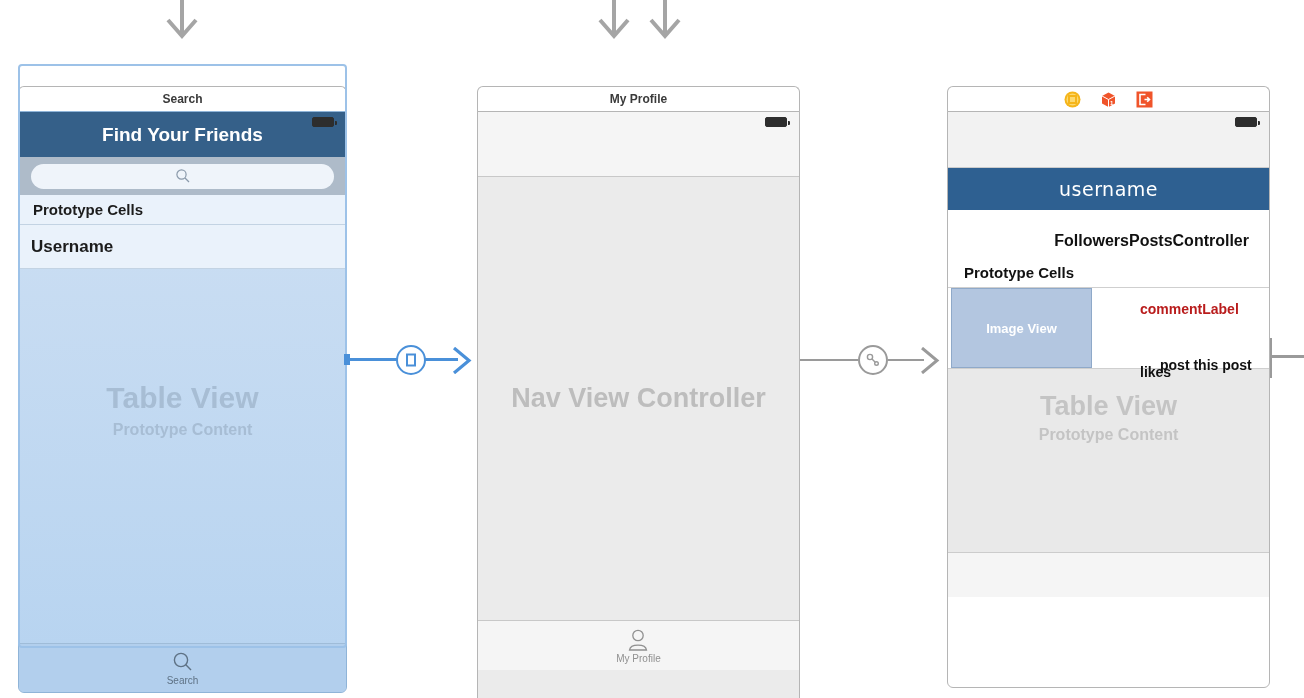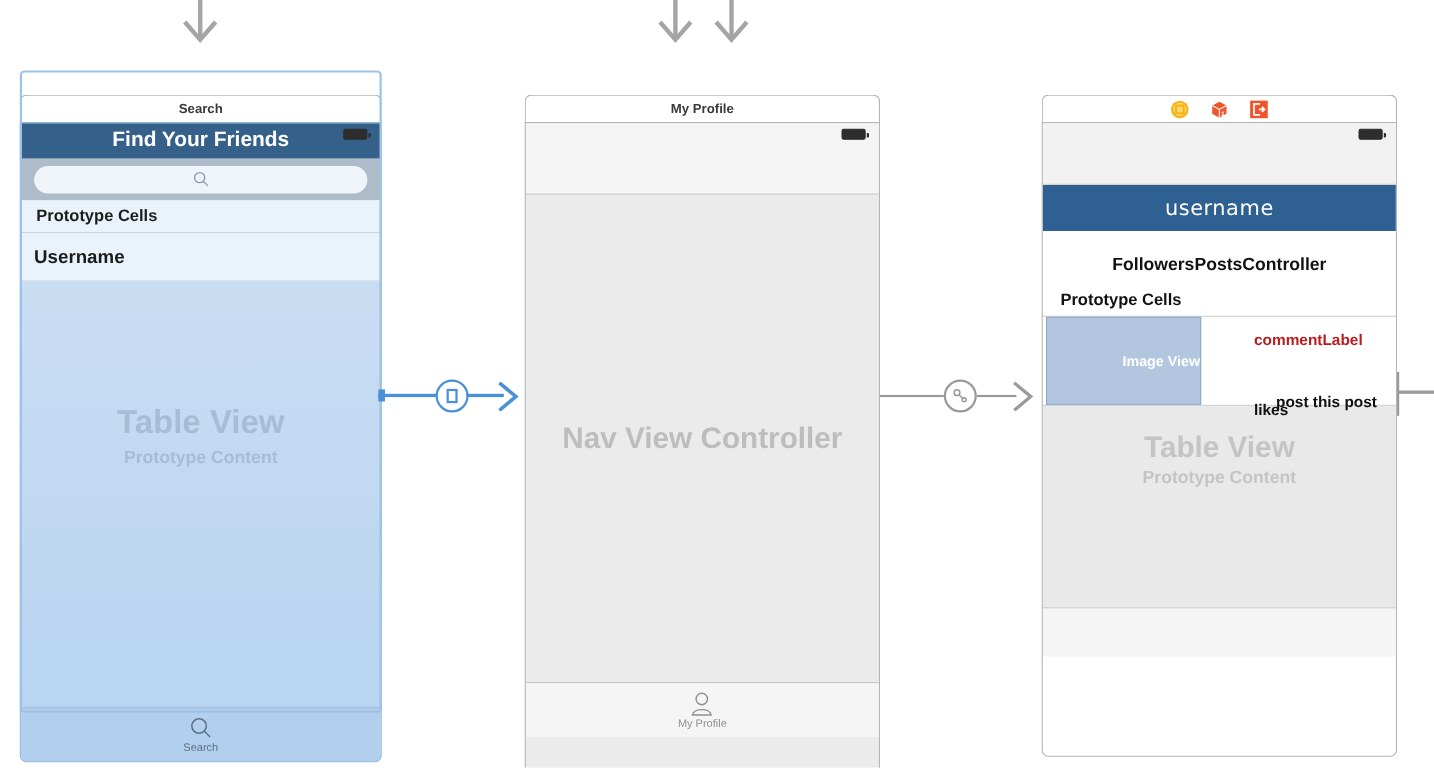--- a/index.html
+++ b/index.html
@@ -93,21 +93,21 @@
   .sel-outline {
     position: absolute;
     left: 18px; top: 64px;
     width: 329px; height: 584px;
     border: 2px solid #9dc2e8;
     border-radius: 4px;
     box-sizing: border-box;
     pointer-events: none;
   }
   .navbar {
-    height: 32px;
+    height: 45px;
     background: #356089;
     display: flex;
     align-items: center;
     justify-content: center;
     color: #ffffff;
     font-size: 19px;
     font-weight: bold;
     position: relative;
   }
   .searchbar-wrap {
@@ -227,21 +227,21 @@
   }
   #pf-username {
     color: #ffffff;
     font-size: 19px;
     font-family: "DejaVu Sans", sans-serif;
     letter-spacing: 0.5px;
   }
   .pf-stats {
     display: flex;
     align-items: center;
-    justify-content: center;
+    justify-content: flex-end;
     padding: 22px 20px 0 20px;
     box-sizing: border-box;
   }
   .pf-stat {
     font-size: 16px;
     font-weight: bold;
     color: #111111;
   }
   .pf-follow {
     margin: 8px 20px 0 20px;
@@ -270,21 +270,21 @@
     background: #ffffff;
   }
   .pf-imageview {
     width: 141px;
     margin-left: 3px;
     background: #b3c6e0;
     border: 1px solid #8fa9c9;
     box-sizing: border-box;
     display: flex;
     align-items: center;
-    justify-content: flex-end;
+    justify-content: center;
     color: #ffffff;
     font-size: 13px;
     font-weight: bold;
   }
   .pf-cell-right { position: relative; flex: 1; }
   #pf-comment {
     position: absolute;
     left: 48px; top: 13px;
     font-size: 14px;
     font-weight: bold;

